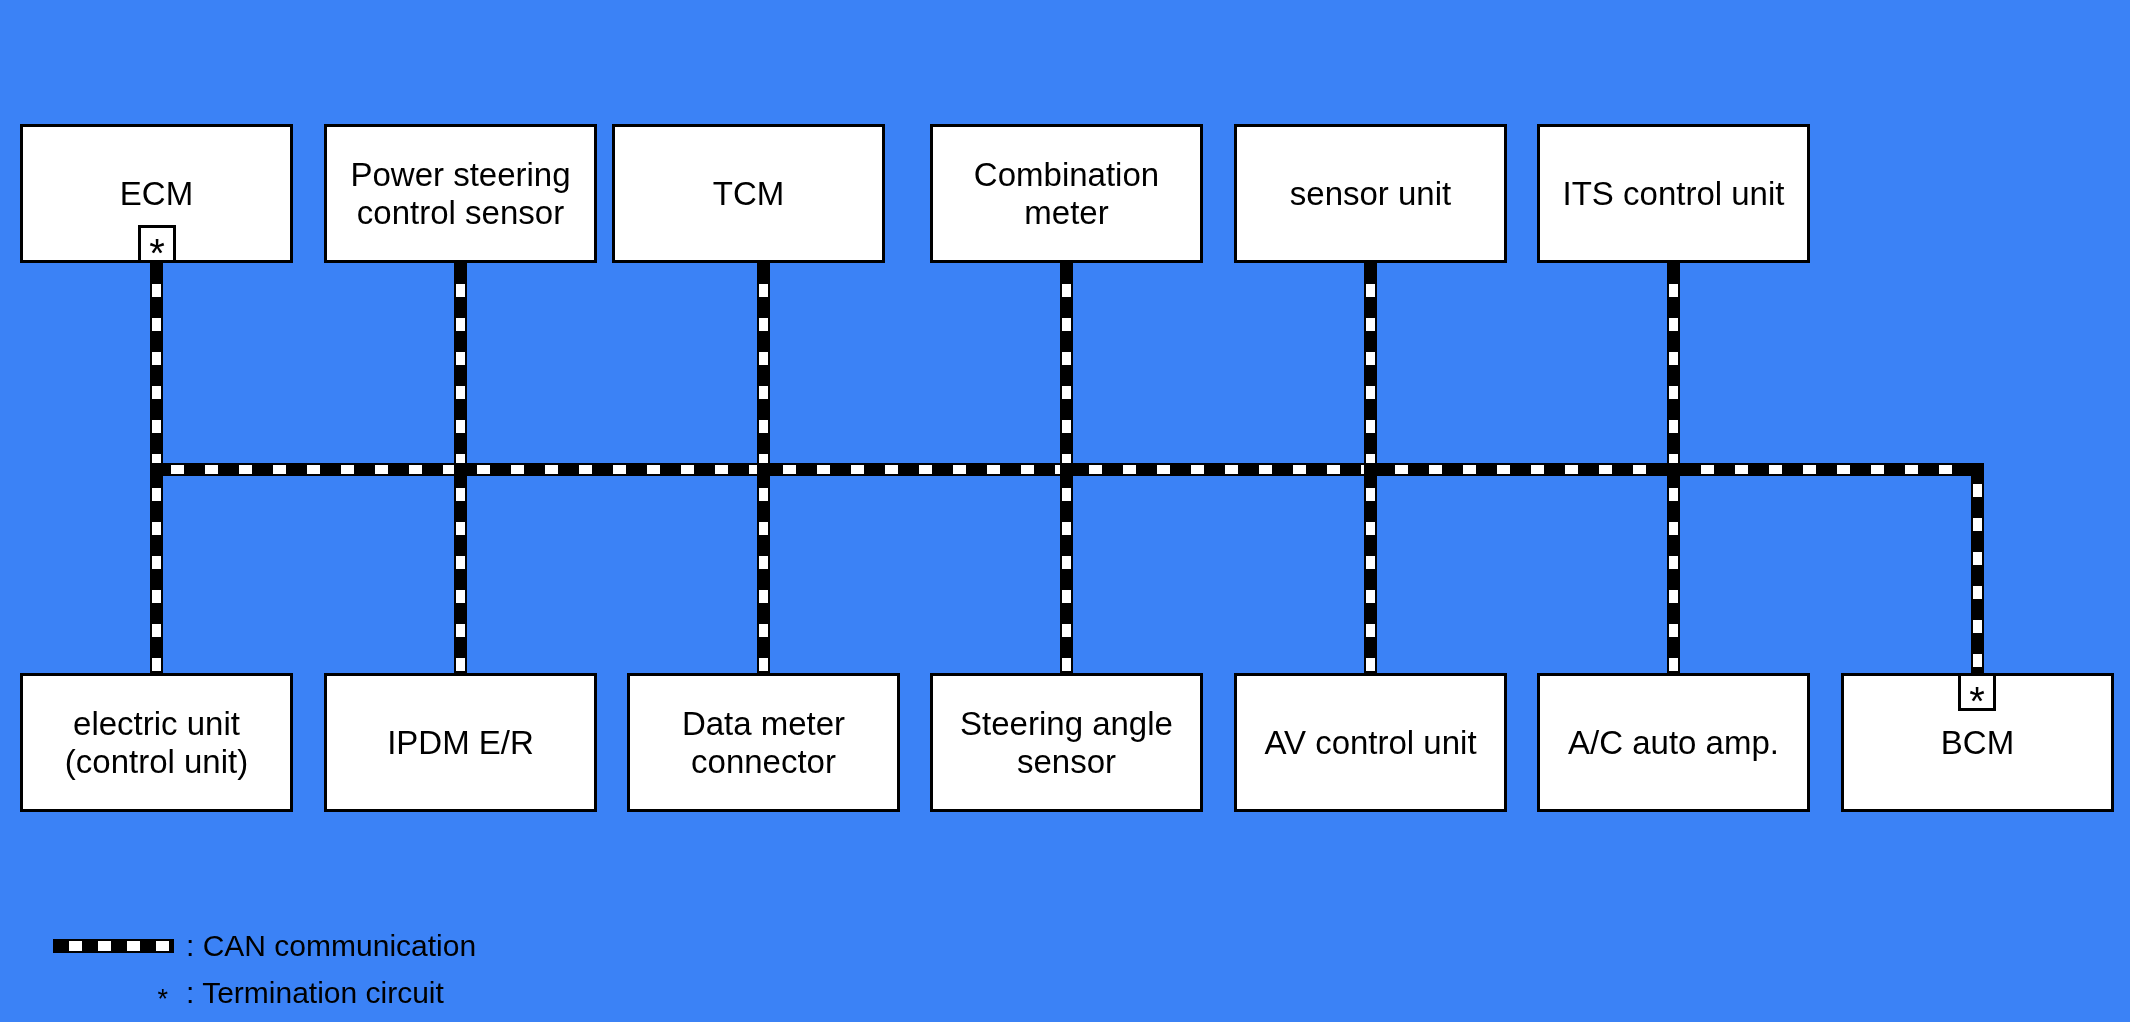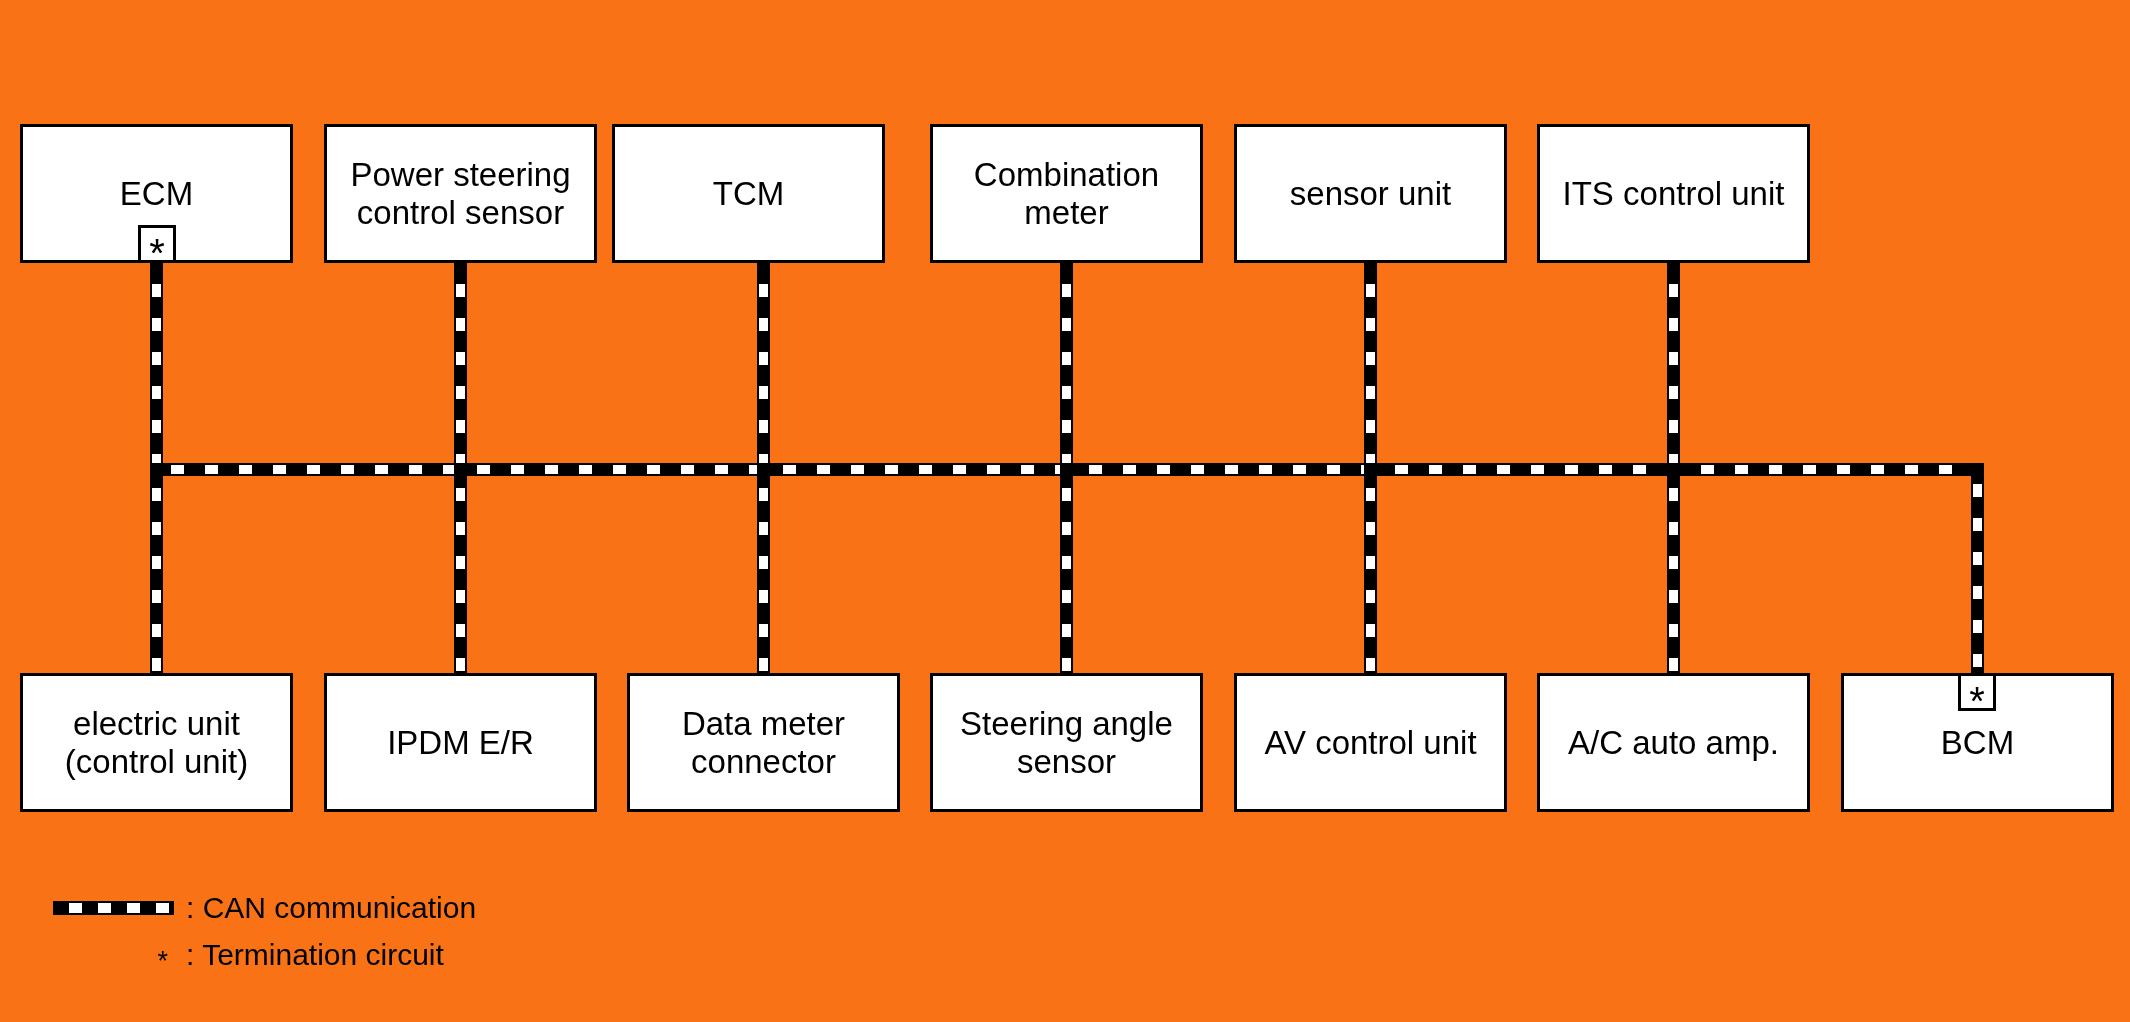--- a/index.html
+++ b/index.html
@@ -1,21 +1,21 @@
 <!DOCTYPE html>
 <html><head>
 <meta charset="utf-8">
 <title>Diagram</title>
 <style>
   html,body{margin:0;padding:0;background:#ffffff;}
   #canvas{
     position:relative;
     width:2130px;
     height:1022px;
-    background:#f97316;
+    background:#3b82f6;
     font-family:"Liberation Sans","DejaVu Sans",sans-serif;
     color:#000;
     overflow:hidden;
   }
   
   .node{
     position:absolute;
     width:273px;
     height:139px;
     border:3px solid #000;
@@ -85,20 +85,21 @@
     transform:translateY(0.22em);
   }
   
   .legend-row{
     position:absolute;
     left:53px;
     height:30px;
     display:flex;
     align-items:center;
     z-index:6;
+    margin-top:38px;
   }
   .legend-swatch{
     position:relative;
     width:121px;
     height:14px;
     background:#000;
     margin-right:12px;
     flex:0 0 auto;
   }
   .legend-swatch .dash{

